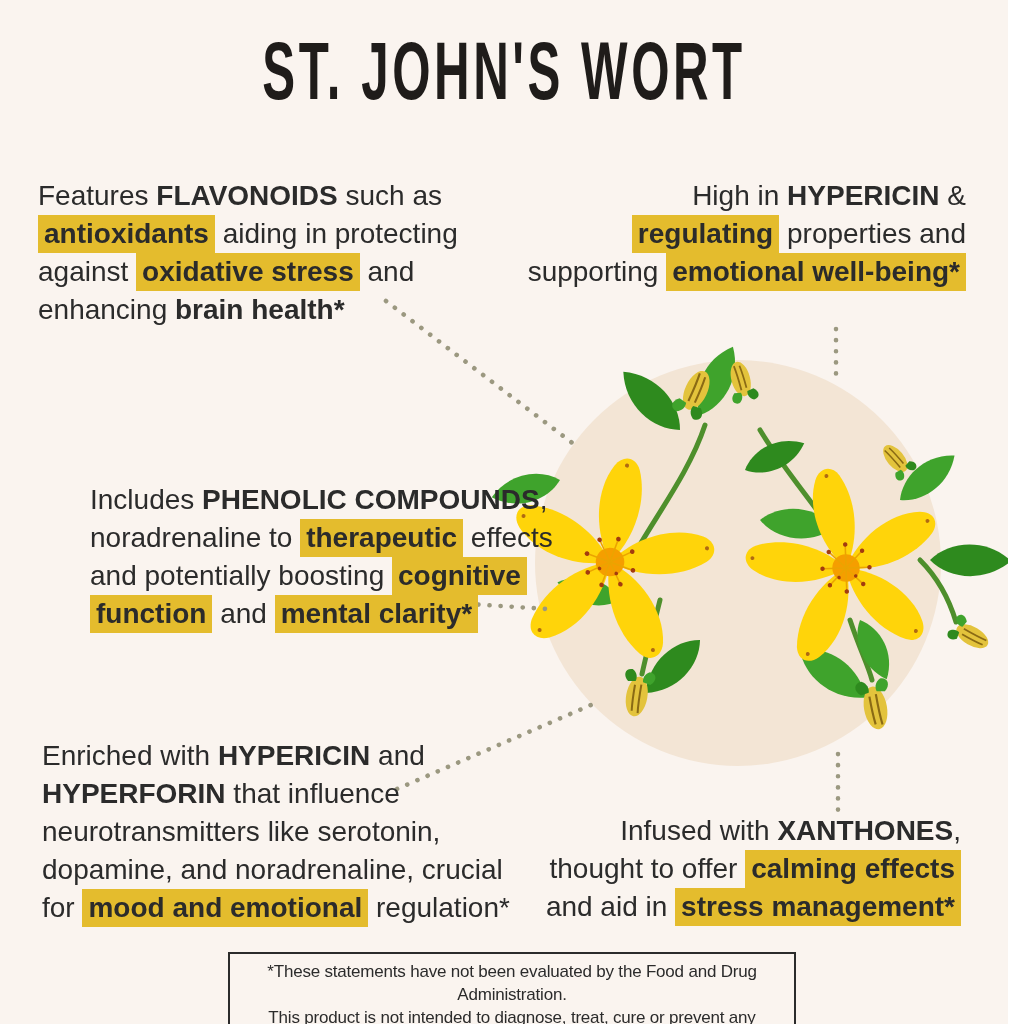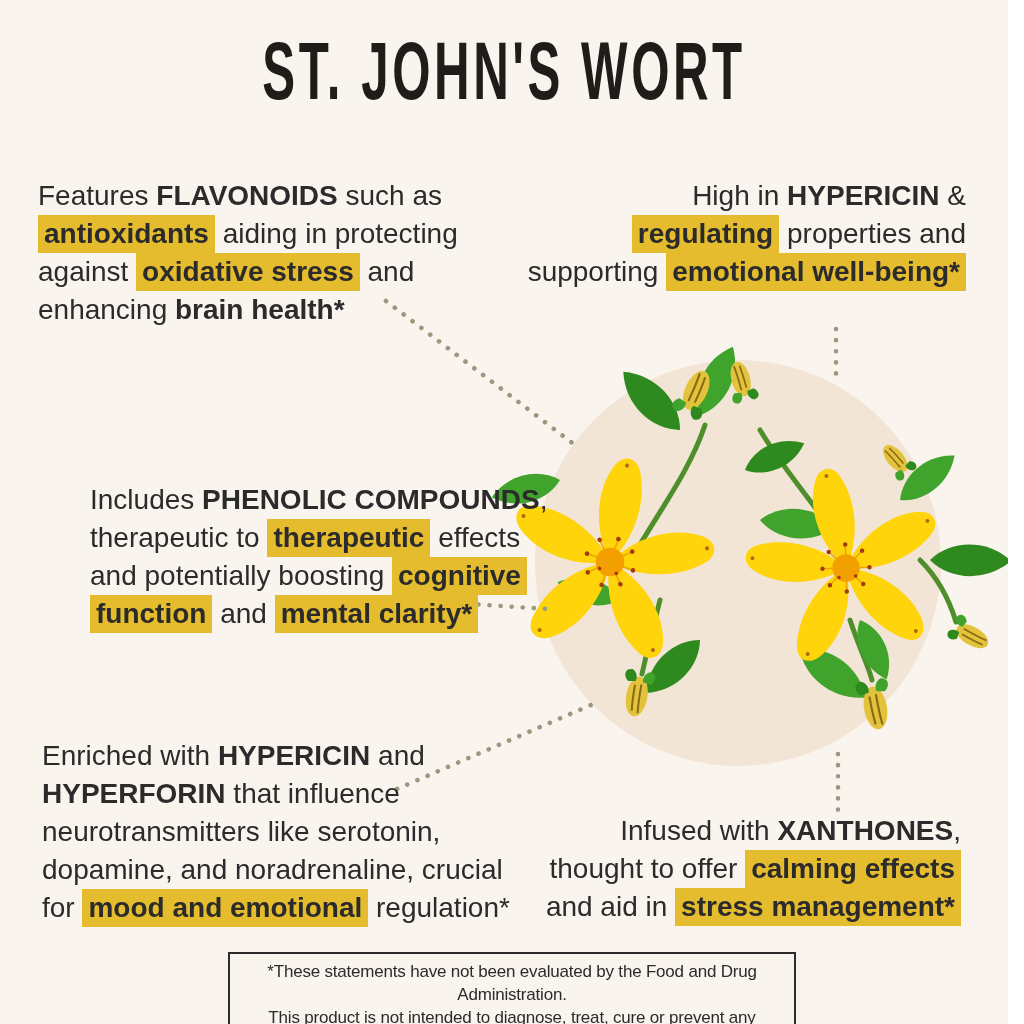--- a/index.html
+++ b/index.html
@@ -152,21 +152,21 @@
     </div>
 
   <div class="block b-hypericin-top align-right">
       <div class="line"><span class="seg-n">High in </span><span class="seg-b">HYPERICIN</span><span class="seg-n"> &amp;</span></div>
       <div class="line"><span class="seg-h">regulating</span><span class="seg-n"> properties and</span></div>
       <div class="line"><span class="seg-n">supporting </span><span class="seg-h">emotional well-being*</span></div>
     </div>
 
   <div class="block b-phenolic">
       <div class="line"><span class="seg-n">Includes </span><span class="seg-b">PHENOLIC COMPOUNDS</span><span class="seg-n">,</span></div>
-      <div class="line"><span class="seg-n">therapeutic to </span><span class="seg-h">therapeutic</span><span class="seg-n"> effects</span></div>
+      <div class="line"><span class="seg-n">noradrenaline to </span><span class="seg-h">therapeutic</span><span class="seg-n"> effects</span></div>
       <div class="line"><span class="seg-n">and potentially boosting </span><span class="seg-h">cognitive</span></div>
       <div class="line"><span class="seg-h">function</span><span class="seg-n"> and </span><span class="seg-h">mental clarity*</span></div>
     </div>
 
   <div class="block b-hypericin-bottom">
       <div class="line"><span class="seg-n">Enriched with </span><span class="seg-b">HYPERICIN</span><span class="seg-n"> and</span></div>
       <div class="line"><span class="seg-b">HYPERFORIN</span><span class="seg-n"> that influence</span></div>
       <div class="line"><span class="seg-n">neurotransmitters like serotonin,</span></div>
       <div class="line"><span class="seg-n">dopamine, and noradrenaline, crucial</span></div>
       <div class="line"><span class="seg-n">for </span><span class="seg-h">mood and emotional</span><span class="seg-n"> regulation*</span></div>

